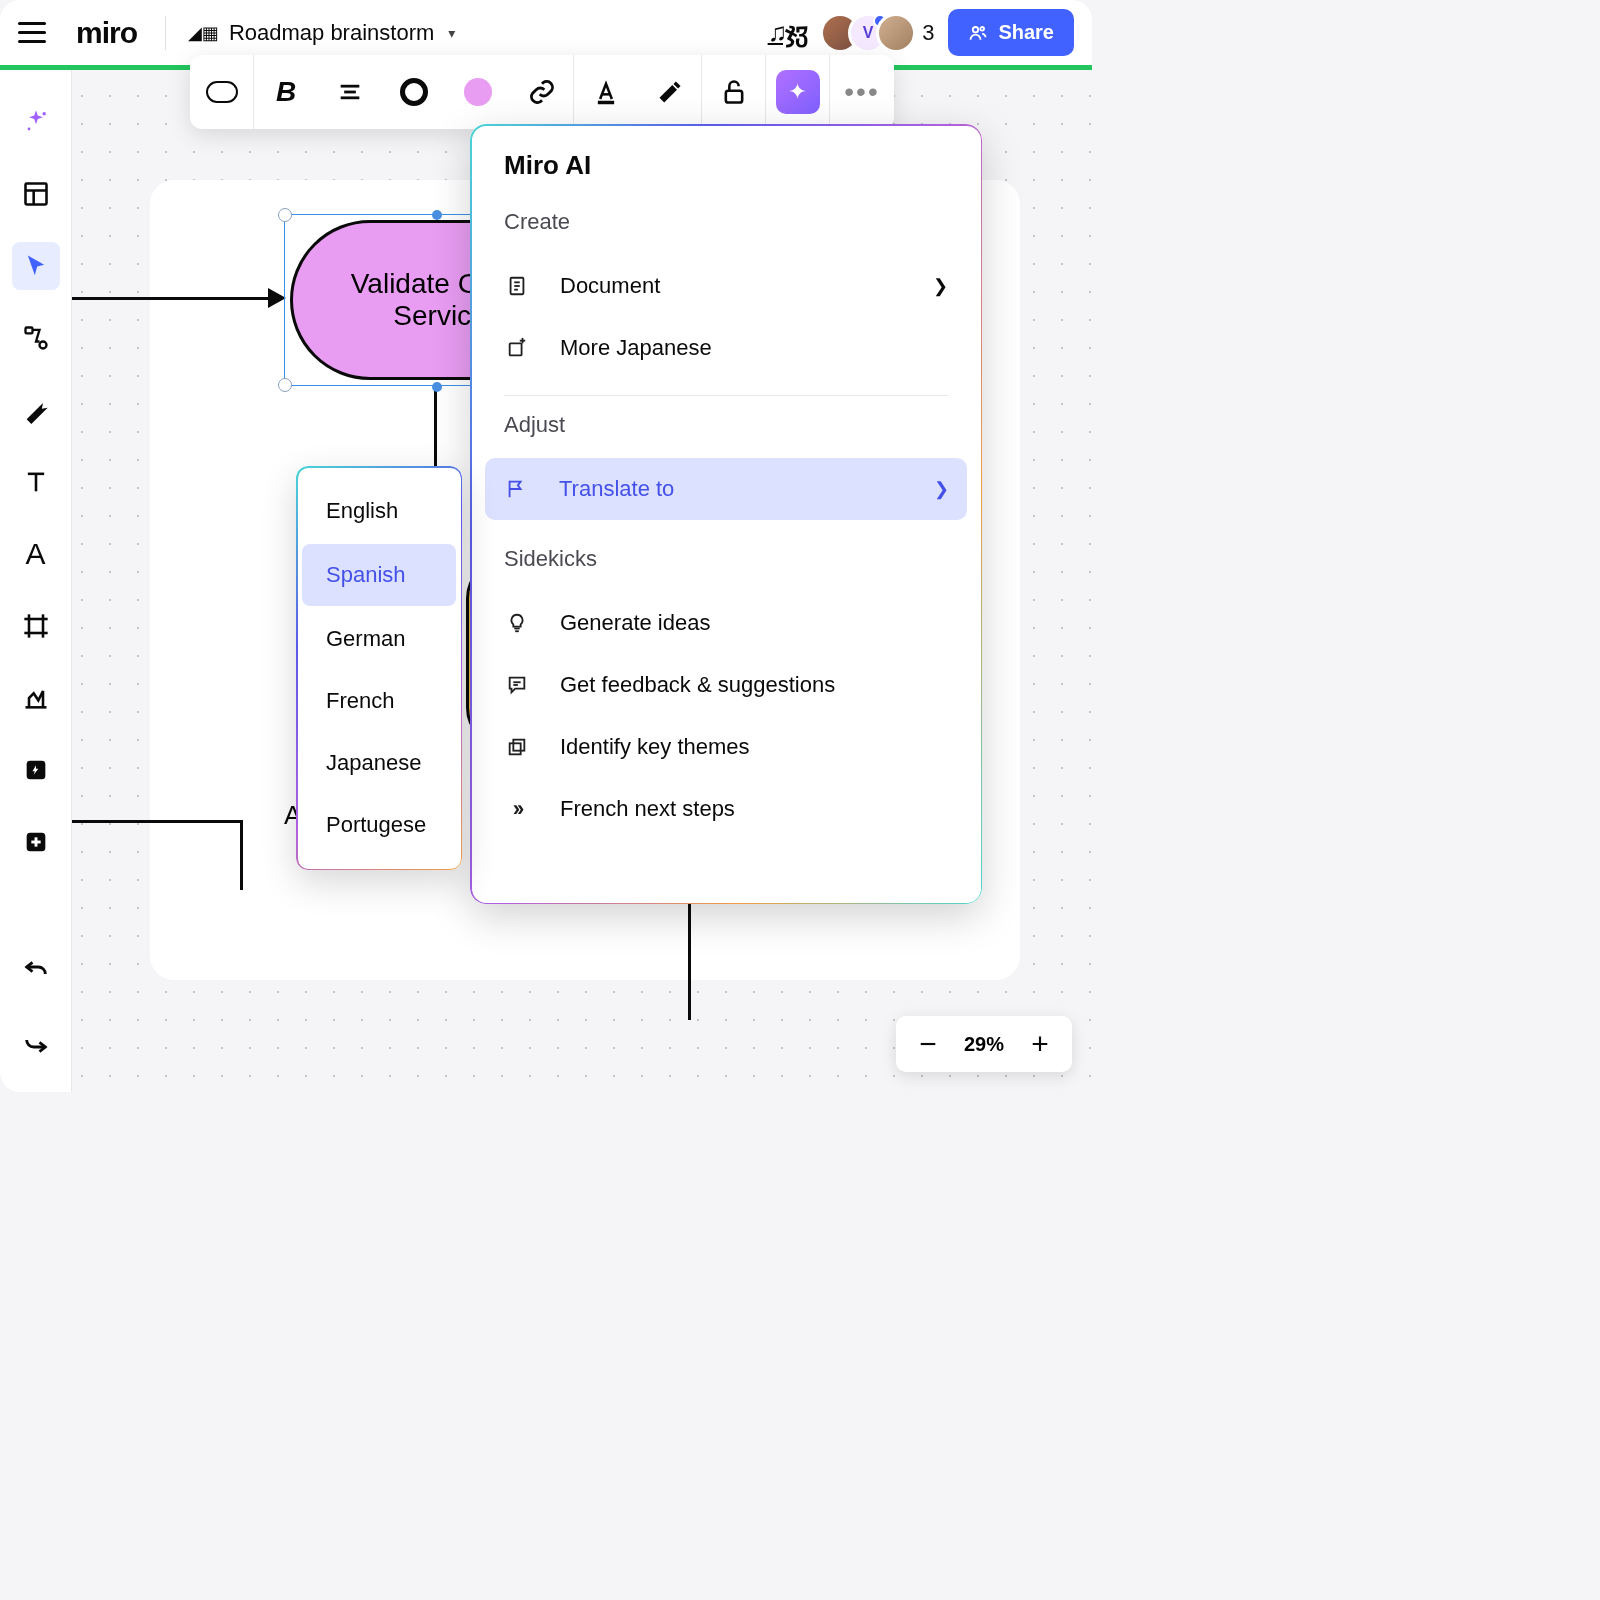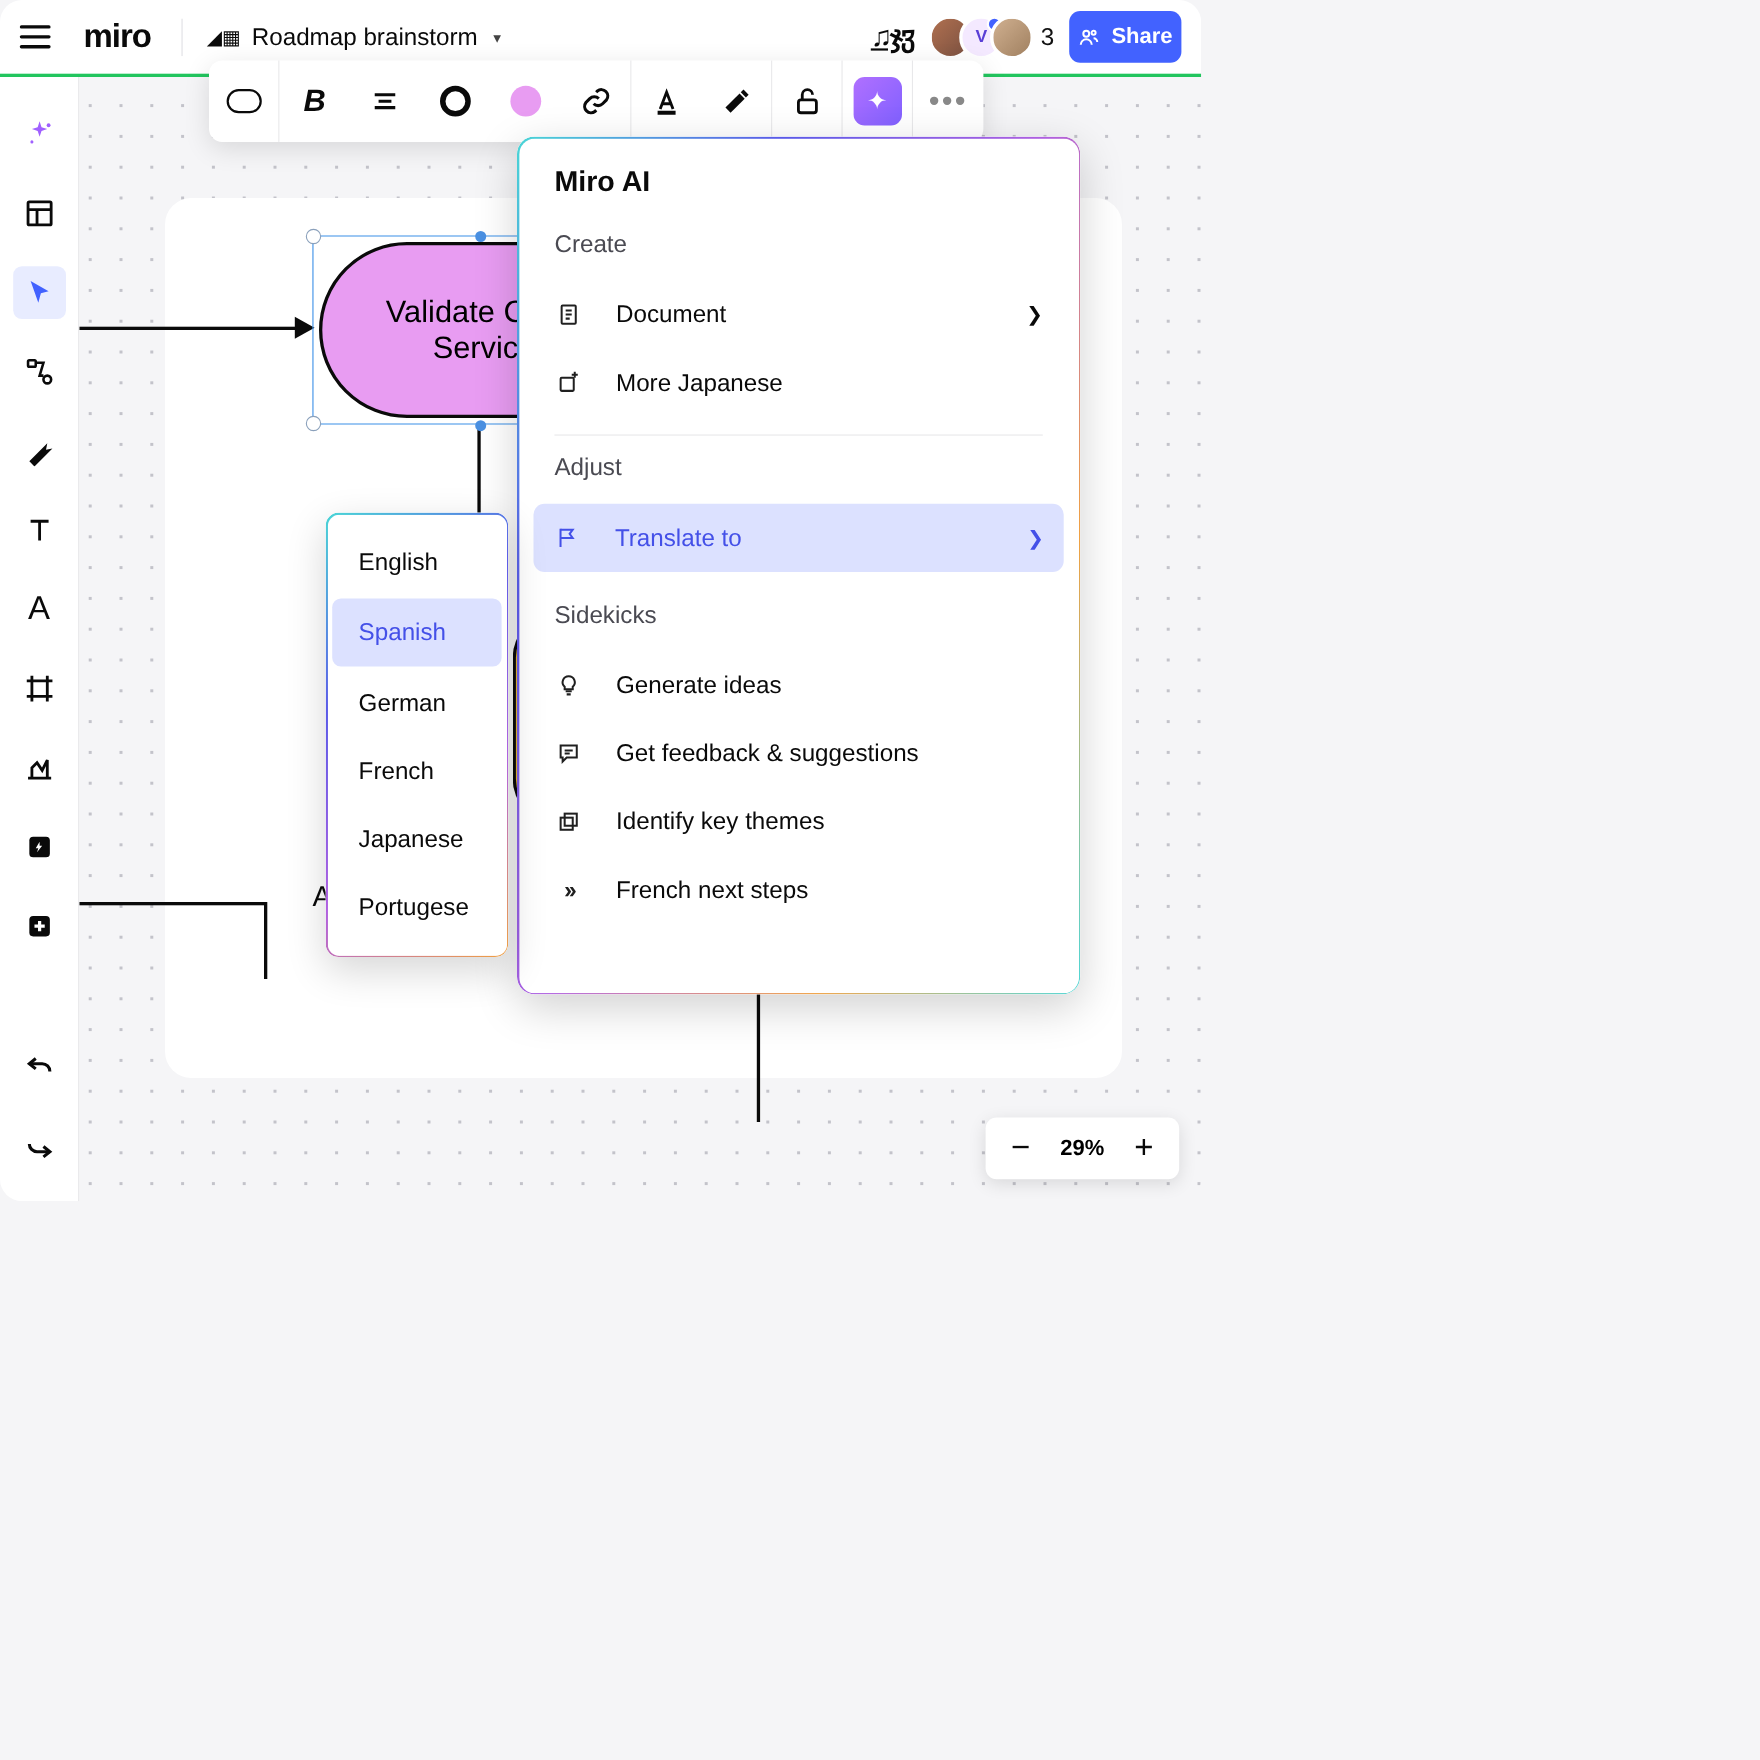--- a/index.html
+++ b/index.html
@@ -10,21 +10,21 @@
   height: 1092px;
   overflow: hidden;
   position: relative;
   border-radius: 20px;
 }
 
 
 .header {
   height: 70px;
   background: #fff;
-  border-bottom: 3px solid #22c55e;
+  border-bottom: 5px solid #22c55e;
   display: flex;
   align-items: center;
   padding: 0 18px;
   position: relative;
   z-index: 50;
 }
 .hamburger {
   width: 30px; height: 30px;
   display: flex; flex-direction: column; justify-content: center; gap: 6px;
   cursor: pointer; margin-right: 28px;
@@ -43,21 +43,21 @@
   margin-left:-12px; display:flex; align-items:center; justify-content:center;
   font-weight:700; position:relative;
 }
 .avatars .av:first-child{margin-left:0;}
 .av1{background:linear-gradient(135deg,#b07050,#7a5040);} 
 .av2{background:#f4e9ff;color:#5a3fd6;}
 .av2::after{content:"";position:absolute;top:-2px;right:-2px;width:10px;height:10px;border-radius:50%;background:#4262ff;border:2px solid #fff;}
 .av3{background:linear-gradient(135deg,#d0b090,#a08060);}
 .avcount{font-size:22px;font-weight:400;color:#111;margin-left:6px;}
 .share-btn {
-  background:#4262ff;color:#fff;border-radius:10px;padding:12px 8px;
+  background:#4262ff;color:#fff;border-radius:10px;padding:12px 20px;
   font-size:20px;font-weight:600;display:flex;align-items:center;gap:10px;cursor:pointer;
 }
 
 
 .canvas {
   position:absolute; left:0; right:0; top:70px; bottom:0;
   background-color:#f5f5f7;
   background-image: radial-gradient(#c3c3ca 1.5px, transparent 1.5px);
   background-size: 28px 28px;
   background-position: 12px 12px;

